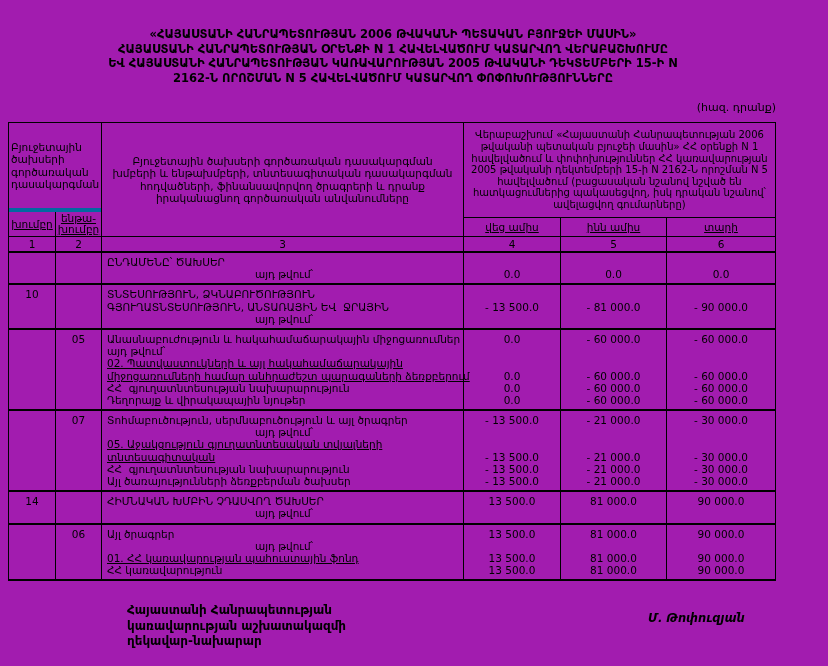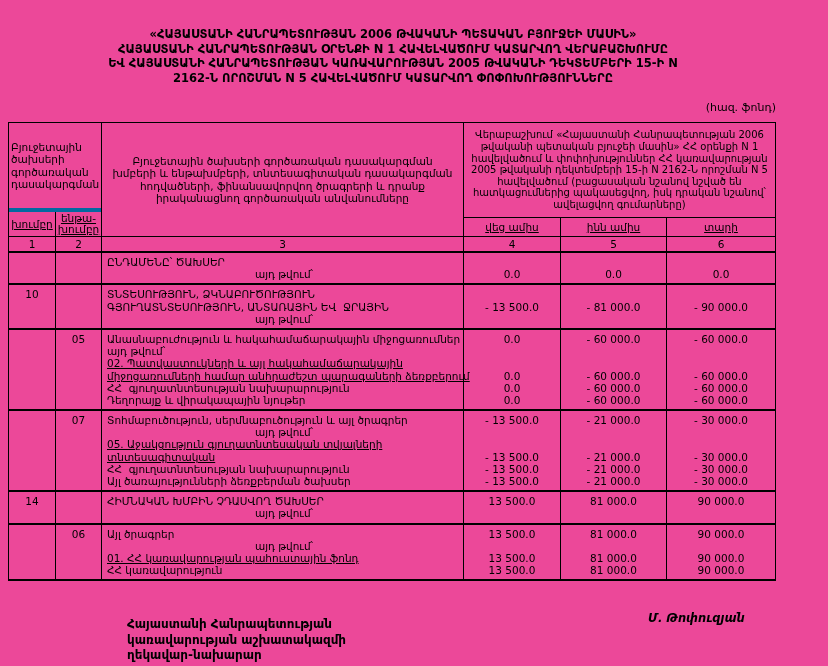--- a/index.html
+++ b/index.html
@@ -1,18 +1,18 @@
 <!DOCTYPE html>
 <html><head>
 <meta charset="utf-8">
 <style>
   * { margin:0; padding:0; box-sizing:border-box; }
   html,body { background:#fff; }
   .page {
-    position:relative; width:828px; height:666px; background:#ec4899;
+    position:relative; width:828px; height:666px; background:#a21caf;
     font-family:"DejaVu Sans","Liberation Sans",sans-serif; color:#000;
     overflow:hidden;
   }
   .title {
     position:absolute; left:10px; top:27px; width:766px;
     text-align:center; font-weight:bold; font-size:11.5px; line-height:14.5px;
     white-space:pre-line;
   }
   .unit-note {
     position:absolute; left:10px; top:101px; width:766px;
@@ -68,39 +68,39 @@
   .c-text  { width:362px; border-right:1px solid #000; padding-left:5px; padding-right:2px; }
   .c-val   { text-align:center; }
   .c-v4 { width:97px; border-right:1px solid #000; }
   .c-v5 { width:106px; border-right:1px solid #000; }
   .c-v6 { flex:1; }
   .tline, .vline { height:12.2px; line-height:12.2px; white-space:pre; overflow:visible; }
   .tline.center { text-align:center; }
   .tline.ul { text-decoration:underline; }
   
   .footer-left {
-    position:absolute; left:127px; top:617px;
+    position:absolute; left:127px; top:603px;
     font-weight:bold; font-size:12px; line-height:15.5px; white-space:pre-line;
   }
   .signature {
     position:absolute; left:648px; top:611px;
     font-weight:bold; font-style:italic; font-size:11.5px;
   }
 </style>
 </head>
 <body>
 
 <div class="page">
 
   <div class="title"><span>«ՀԱՅԱՍՏԱՆԻ ՀԱՆՐԱՊԵՏՈՒԹՅԱՆ 2006 ԹՎԱԿԱՆԻ ՊԵՏԱԿԱՆ ԲՅՈՒՋԵԻ  ՄԱՍԻՆ»</span>
 <span>ՀԱՅԱՍՏԱՆԻ ՀԱՆՐԱՊԵՏՈՒԹՅԱՆ ՕՐԵՆՔԻ N 1 ՀԱՎԵԼՎԱԾՈՒՄ ԿԱՏԱՐՎՈՂ ՎԵՐԱԲԱՇԽՈՒՄԸ</span>
 <span>ԵՎ ՀԱՅԱՍՏԱՆԻ ՀԱՆՐԱՊԵՏՈՒԹՅԱՆ ԿԱՌԱՎԱՐՈՒԹՅԱՆ 2005 ԹՎԱԿԱՆԻ ԴԵԿՏԵՄԲԵՐԻ 15-Ի N</span>
 <span>2162-Ն ՈՐՈՇՄԱՆ N 5 ՀԱՎԵԼՎԱԾՈՒՄ ԿԱՏԱՐՎՈՂ ՓՈՓՈԽՈՒԹՅՈՒՆՆԵՐԸ</span></div>
 
-  <div class="unit-note">(հազ. ֆոնդ)</div>
+  <div class="unit-note">(հազ. դրանք)</div>
 
   <div class="doc-table">
 
     <div class="thead">
       <div class="colA">
         <div class="colA-top">Բյուջետային ծախսերի գործառական դասակարգման</div>
         <div class="colA-bottom">
           <div class="hc hc-group">խումբը</div>
           <div class="hc hc-sub">ենթա-խումբը</div>
         </div>

